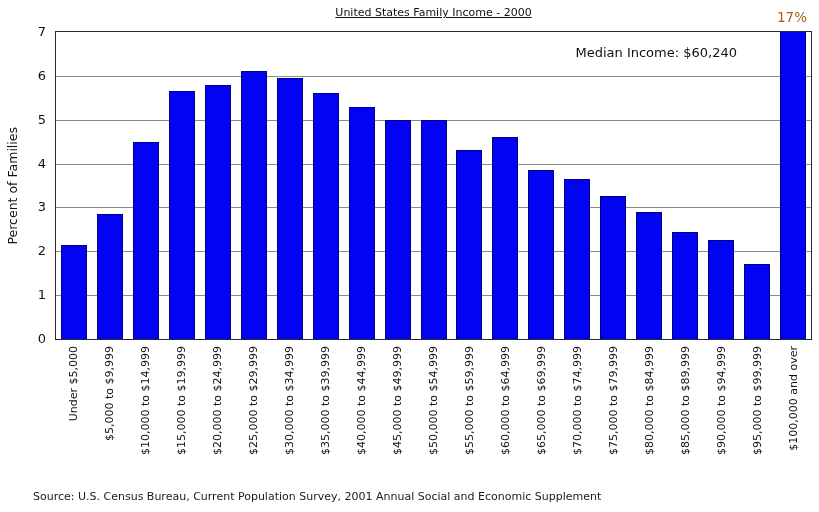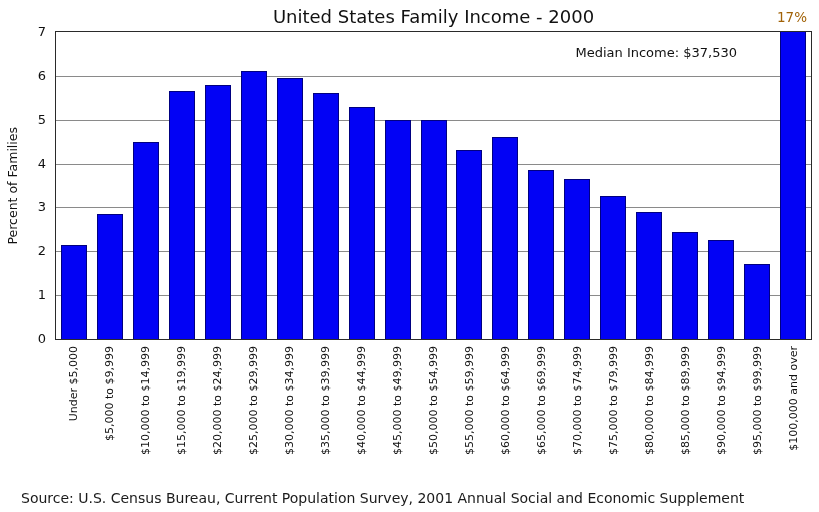--- a/index.html
+++ b/index.html
@@ -1,20 +1,20 @@
 <!DOCTYPE html>
 <html style="--bar-color: #0202f5; --bar-edge: #000080;"><head>
 <meta charset="utf-8">
 <style>
   html,body { margin:0; padding:0; background:#ffffff; }
   body { font-family:"DejaVu Sans","Liberation Sans",sans-serif; color:#111; }
   .fig { position:relative; width:819px; height:512px; background:#fff; overflow:hidden; }
 
   .title { position:absolute; left:55px; top:6px; width:757px; text-align:center;
-           font-size:18px; line-height:1.2; color:#111; }
+           font-size:11px; line-height:1.2; color:#111;text-decoration:underline; }
   .toplabel { position:absolute; left:777px; top:9px; font-size:13.5px; color:#a16207; }
 
   .plot { position:absolute; left:55px; top:31px; width:755px; height:307px;
           border:1px solid #2a2a2a; background:#fff; }
   .gridline { position:absolute; left:0; right:0; height:1px; background:#8a8a8a; }
   .bars-row { position:absolute; left:0; bottom:0; width:100%; height:100%;
               display:flex; align-items:flex-end; }
   .bar-slot { flex:1; display:flex; justify-content:center; align-items:flex-end; }
   .bar { width:26px; box-sizing:border-box;
          background:var(--bar-color,#0202f5);
@@ -27,21 +27,21 @@
           font-size:12.5px; white-space:nowrap; color:#111; }
 
   .ytick { position:absolute; left:0; width:46px; text-align:right;
            font-size:13px; line-height:15px; color:#111; }
 
   #xticks { position:absolute; left:55px; top:346px; width:757px; display:flex; }
   .xtick-slot { flex:1; display:flex; justify-content:center; align-items:flex-start; }
   .xtick { writing-mode:vertical-rl; transform:rotate(180deg);
            font-size:11px; white-space:nowrap; color:#111; }
 
-  .source { position:absolute; left:21px; top:490px; font-size:14px; color:#1a1a1a; }
+  .source { position:absolute; left:33px; top:490px; font-size:11px; color:#1a1a1a; }
 </style>
 </head>
 <body>
 
 <div class="fig">
   <div class="title">United States Family Income - 2000</div>
   <div class="toplabel">17%</div>
 
   <div class="ylab-wrap">
     <span class="ylab">Percent of Families</span>
@@ -114,21 +114,21 @@
         <div class="bar-slot">
           <div class="bar" style="height: 99px;"></div>
         </div>
         <div class="bar-slot">
           <div class="bar" style="height: 75px;"></div>
         </div>
         <div class="bar-slot">
           <div class="bar" style="height: 307px; border-top: none;"></div>
         </div>
       </div>
-    <div class="annot">Median Income: $37,530</div>
+    <div class="annot">Median Income: $60,240</div>
   </div>
 
   <div id="yticks">
       <div class="ytick" style="top: 331px;">0</div>
       <div class="ytick" style="top: 287px;">1</div>
       <div class="ytick" style="top: 243px;">2</div>
       <div class="ytick" style="top: 199px;">3</div>
       <div class="ytick" style="top: 156px;">4</div>
       <div class="ytick" style="top: 112px;">5</div>
       <div class="ytick" style="top: 68px;">6</div>

